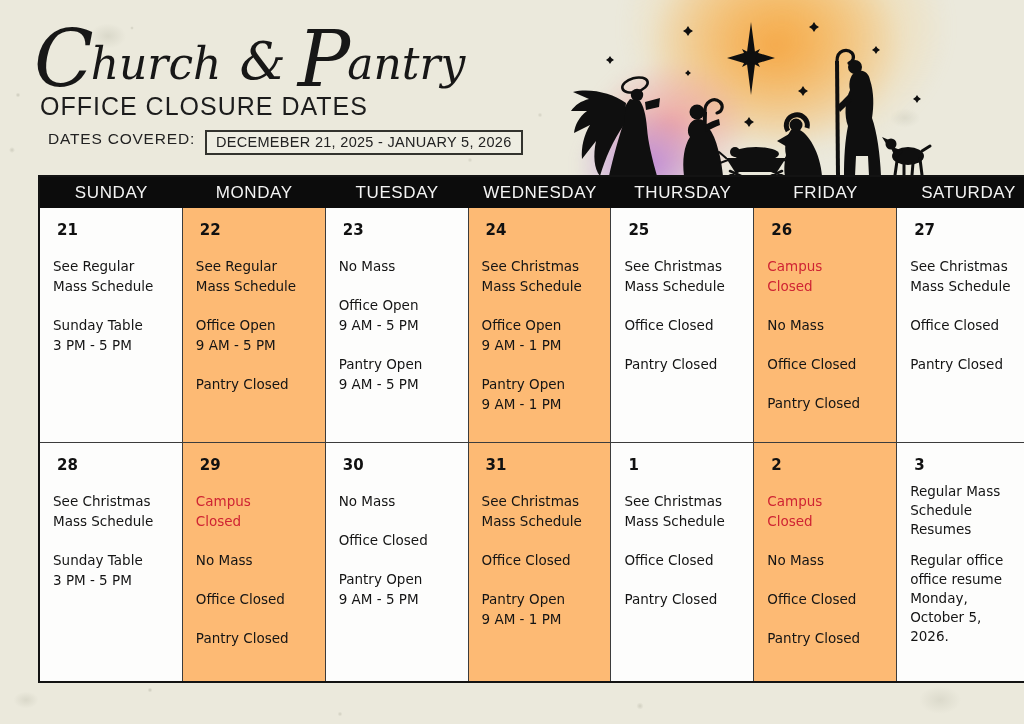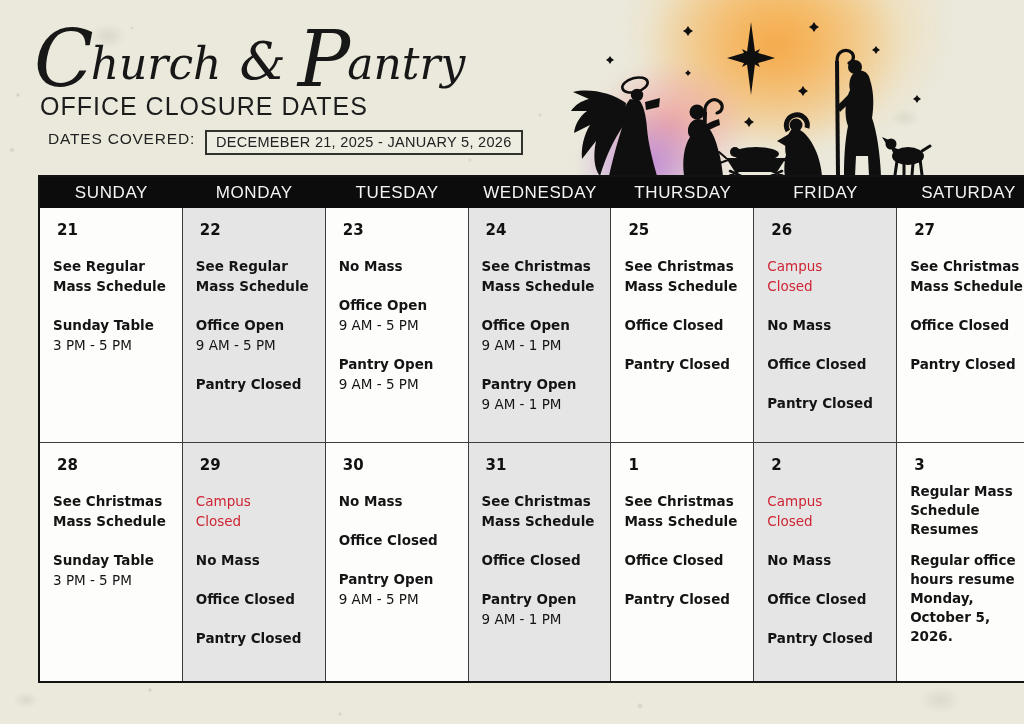--- a/index.html
+++ b/index.html
@@ -73,26 +73,26 @@
     background:#0c0c0c;color:#f4f4f4;height:31px;align-items:center;text-align:center;
     font-family:"Liberation Sans",sans-serif;font-size:17px;letter-spacing:.6px;
   }
   .cal-body{display:grid;grid-template-columns:repeat(7,1fr);grid-template-rows:235px 238px;}
   .cell{
     border-right:1px solid #3c3c3c;border-bottom:1px solid #3c3c3c;
     padding:13px 9px 0 13px;background:#fdfdfc;box-sizing:border-box;overflow:hidden;
   }
   .cell:nth-child(7n){border-right:none;}
   .cell.last-row{border-bottom:none;}
-  .cell.shaded{background:#e5e5e5;}
+  .cell.shaded{background:#fdba74;}
   .daynum{font-weight:700;font-size:15px;color:#111;margin:0 4px 17px;}
   .block{margin:0 0 19px;font-size:13.5px;line-height:20px;color:#141414;}
   .cell.tight .daynum{margin-bottom:8px;}
   .cell.tight .block{margin-bottom:12px;line-height:19px;}
-  .s-b{font-weight:700;}
+  .s-b{font-weight:400;}
   .s-r{font-weight:400;}
   .s-red{font-weight:400;color:var(--red,#cf2433);}
 </style>
 </head>
 <body>
 
 <div class="texture"></div>
 
 <div class="title">
   <span class="cap">C</span>
@@ -267,16 +267,16 @@
       <div class="cell shaded last-row">
         <div class="daynum">2</div>
         <p class="block"><span class="s-red">Campus</span><br><span class="s-red">Closed</span></p>
         <p class="block"><span class="s-b">No Mass</span></p>
         <p class="block"><span class="s-b">Office Closed</span></p>
         <p class="block"><span class="s-b">Pantry Closed</span></p>
       </div>
       <div class="cell last-row tight">
         <div class="daynum">3</div>
         <p class="block"><span class="s-b">Regular Mass</span><br><span class="s-b">Schedule</span><br><span class="s-b">Resumes</span></p>
-        <p class="block"><span class="s-b">Regular office</span><br><span class="s-b">hours resume</span><br><span class="s-b">Monday,</span><br><span class="s-b">October 5,</span><br><span class="s-b">2026.</span></p>
+        <p class="block"><span class="s-b">Regular office</span><br><span class="s-b">office resume</span><br><span class="s-b">Monday,</span><br><span class="s-b">October 5,</span><br><span class="s-b">2026.</span></p>
       </div>
     </div>
 </div>
 
 </body></html>

